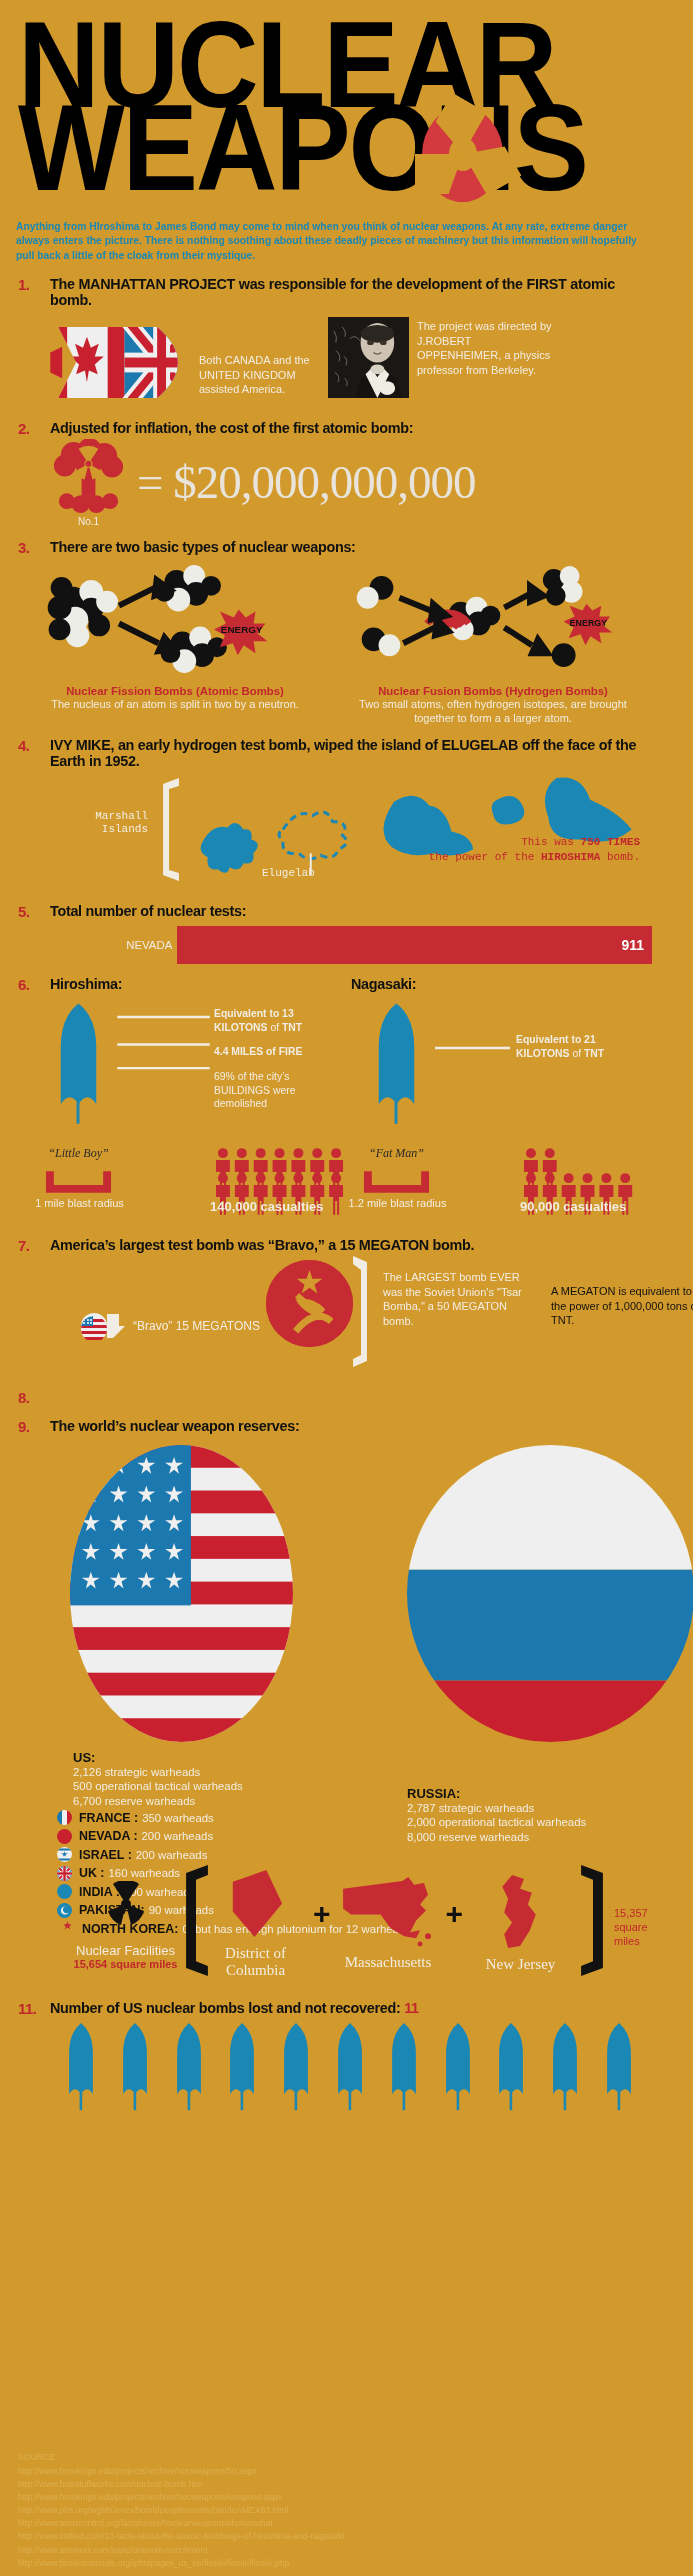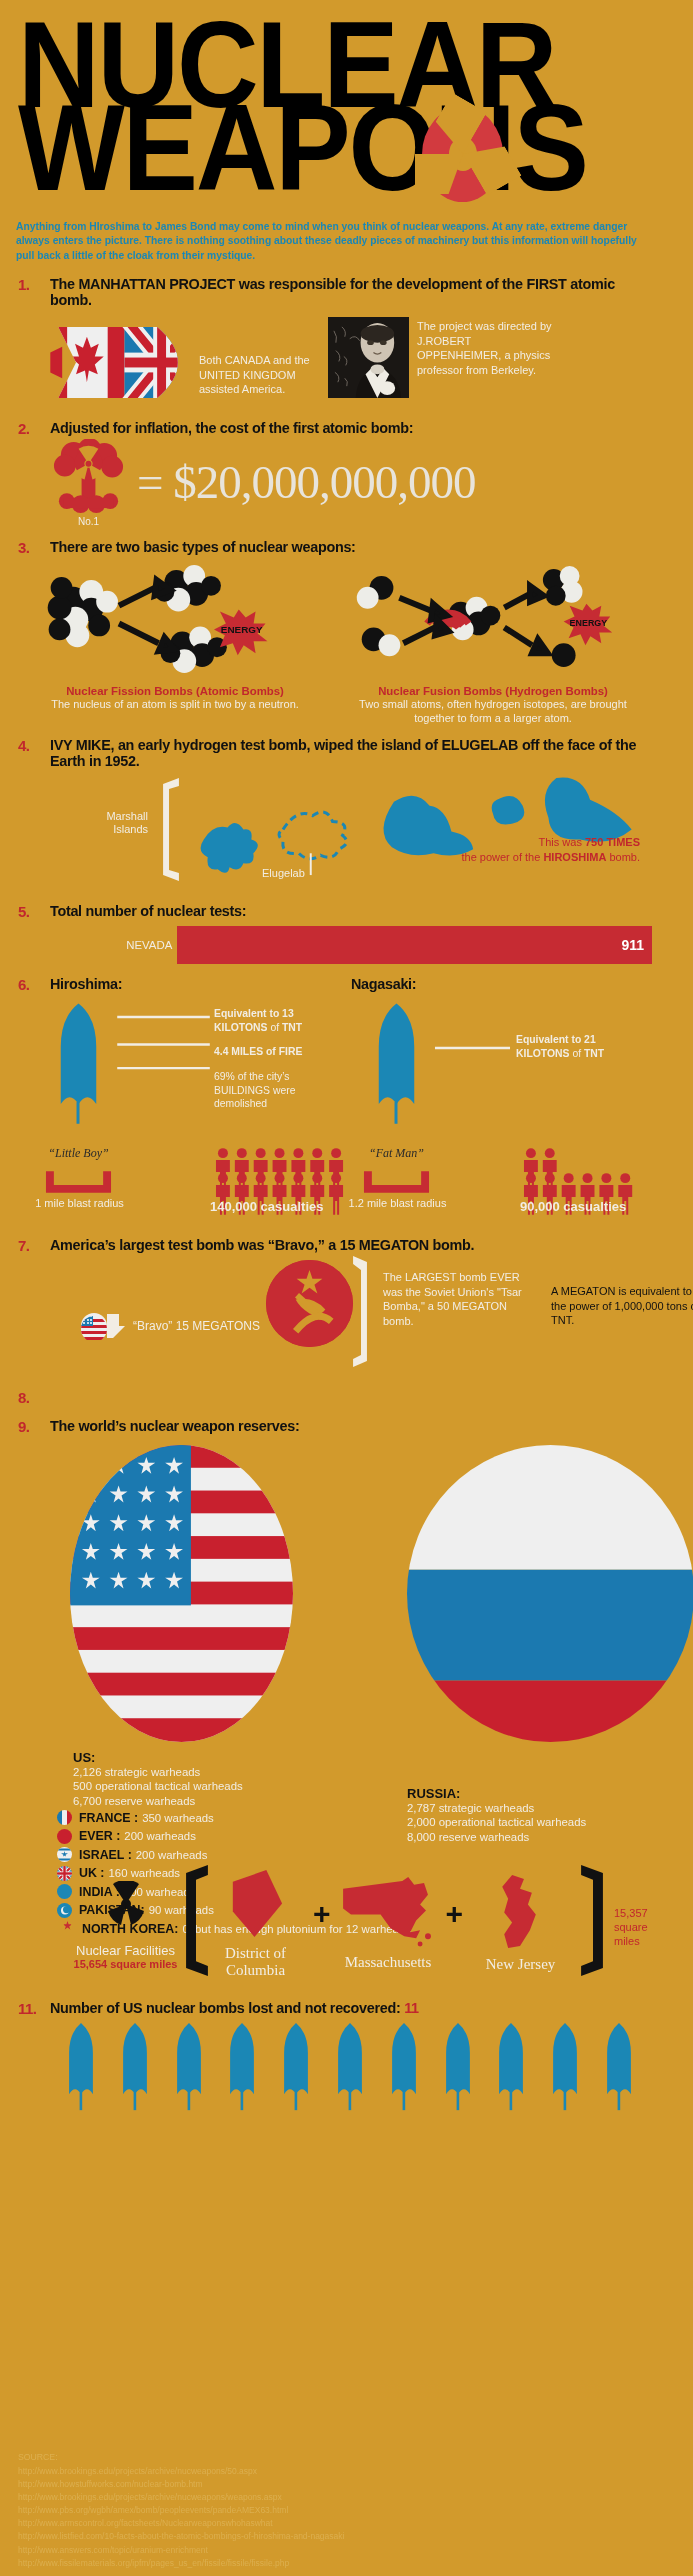--- a/index.html
+++ b/index.html
@@ -114,21 +114,21 @@
     margin-left: 10px;
   }
 
   
   .f3 { display: flex; margin-top: 6px; }
   .f3-col { width: 50%; text-align: center; }
   .f3-title { color:#C1272D; font-weight: bold; font-size: 11.4px; margin-top: 4px; }
   .f3-desc { color:#F2EDE4; font-size: 11px; line-height: 1.28; padding: 0 22px; }
 
   
-  .f4 { position: relative; height: 119px; margin-top: 2px; }
+  .f4 { position: relative; height: 119px; margin-top: 2px; font-family: Liberation Mono, monospace; }
   .f4-marshall { position: absolute; left: 71px; top: 38px; color:#F2EDE4; font-size: 11px; text-align: right; line-height:1.2; width: 61px;}
   .f4-bracket { position: absolute; left: 145px; top: 6px; width: 22px; height: 103px; }
   .f4-elug { position:absolute; left: 246px; top: 95px; color:#F2EDE4; font-size: 11px; }
   .f4-note { position: absolute; right: 12px; top: 63px; color: #C1272D; font-size: 11px; text-align: right; line-height: 1.35; }
 
   
   .bars { margin-top: 6px; }
   .bar-row { display: flex; align-items: center; margin-bottom: 8px; }
   .bar-label { width: 168px; text-align: right; padding-right: 5px; color:#F2EDE4; font-size: 11.4px; }
   .bar { background: #C62B33; height: 38px; display: flex; align-items: center; justify-content: flex-end; padding-right: 8px; }
@@ -785,21 +785,21 @@
           </span>
           <span class="nuke-nm">FRANCE :</span>
           <span class="nuke-val">350 warheads</span>
         </div>
         <div class="nuke-li">
           <span class="nuke-flag">
             <svg width="15" height="15" viewBox="0 0 15 15">
                 <rect width="15" height="15" fill="#C8202E"></rect>
               </svg>
           </span>
-          <span class="nuke-nm">EVER :</span>
+          <span class="nuke-nm">NEVADA :</span>
           <span class="nuke-val">200 warheads</span>
         </div>
         <div class="nuke-li">
           <span class="nuke-flag">
             <svg width="15" height="15" viewBox="0 0 15 15">
                 <rect width="15" height="15" fill="#EFEFEF"></rect>
                 <rect y="1.5" width="15" height="2" fill="#1B79B0"></rect>
                 <rect y="11.5" width="15" height="2" fill="#1B79B0"></rect>
                 <polygon points="7.5,4 9,9.5 4,6.2 11,6.2 6,9.5" fill="#1B79B0"></polygon>
               </svg>

